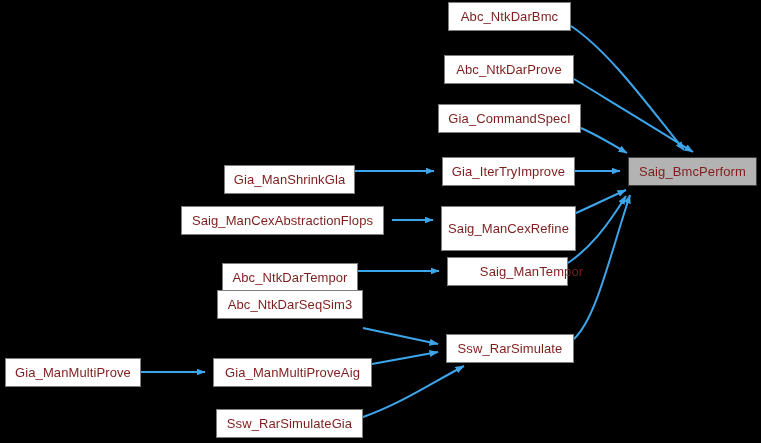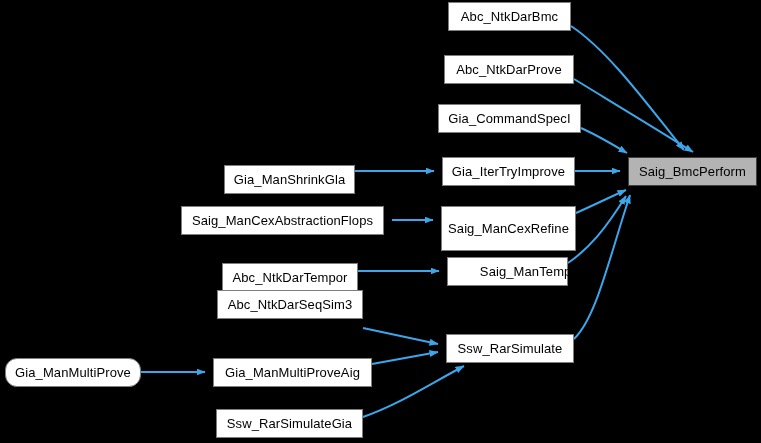--- a/index.html
+++ b/index.html
@@ -23,21 +23,21 @@
     overflow: visible;
   }
   .node {
     position: absolute;
     box-sizing: border-box;
     display: flex;
     align-items: center;
     justify-content: center;
     background: #ffffff;
     border: 1px solid #7d7d7d;
-    color: #000000;
+    color: #7f1d1d;
     font-size: 13px;
     line-height: 1;
     white-space: nowrap;
     letter-spacing: 0.1px;
     z-index: 2;
   }
   .node.focus {
     background: #b3b3b3;
     border: 1px solid #404040;
   }
@@ -102,21 +102,21 @@
       </div>
       <div class="node" style="left: 447px; top: 257px; width: 121px; height: 29px; background: rgb(255, 255, 255); border-color: rgb(125, 125, 125); padding-left: 48px;">
         <span class="node-label">Saig_ManTempor</span>
       </div>
       <div class="node" style="left: 217px; top: 290px; width: 146px; height: 29px; background: rgb(255, 255, 255); border-color: rgb(125, 125, 125);">
         <span class="node-label">Abc_NtkDarSeqSim3</span>
       </div>
       <div class="node" style="left: 446px; top: 334px; width: 128px; height: 29px; background: rgb(255, 255, 255); border-color: rgb(125, 125, 125);">
         <span class="node-label">Ssw_RarSimulate</span>
       </div>
-      <div class="node" style="left: 5px; top: 358px; width: 136px; height: 29px; background: rgb(255, 255, 255); border-color: rgb(125, 125, 125); border-radius: 12px;">
+      <div class="node" style="left: 5px; top: 358px; width: 136px; height: 29px; background: rgb(255, 255, 255); border-color: rgb(125, 125, 125);">
         <span class="node-label">Gia_ManMultiProve</span>
       </div>
       <div class="node" style="left: 213px; top: 358px; width: 159px; height: 29px; background: rgb(255, 255, 255); border-color: rgb(125, 125, 125);">
         <span class="node-label">Gia_ManMultiProveAig</span>
       </div>
       <div class="node" style="left: 216px; top: 409px; width: 147px; height: 29px; background: rgb(255, 255, 255); border-color: rgb(125, 125, 125);">
         <span class="node-label">Ssw_RarSimulateGia</span>
       </div>
     </div>
 </div>

